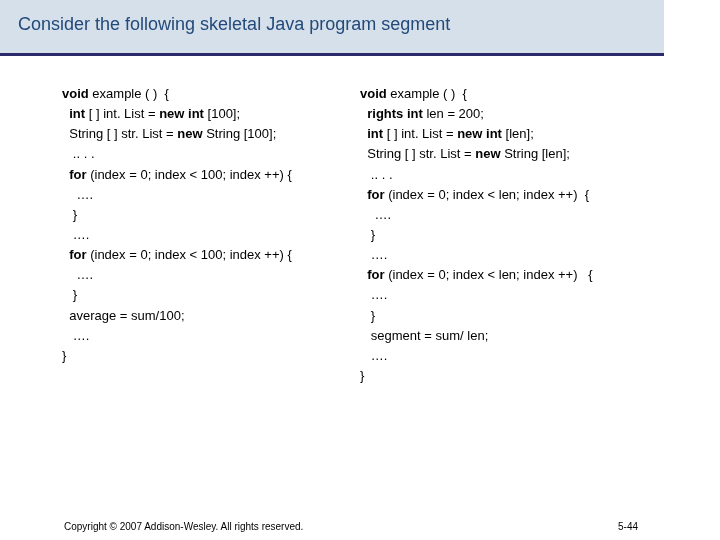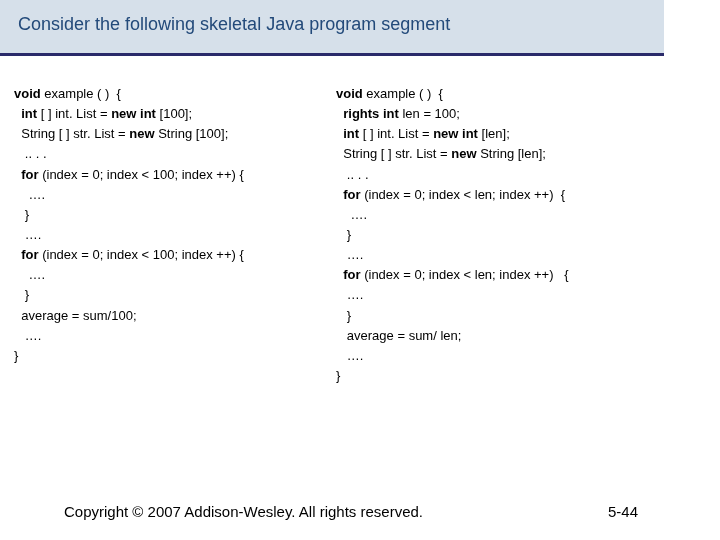--- a/index.html
+++ b/index.html
@@ -25,39 +25,40 @@
   .title {
     color: #234a7a;
     font-size: 18px;
     font-weight: normal;
     margin: 0;
   }
   .content {
     display: flex;
     padding: 28px 14px 0 14px;
     gap: 8px;
+    margin-left: 48px;
   }
   .code-col {
     flex: 1;
     font-size: 13px;
     line-height: 1.55;
     color: #000;
     white-space: pre;
     font-family: Verdana, Geneva, sans-serif;
   }
   .kw { font-weight: bold; }
   .footer {
     position: absolute;
-    bottom: 20px;
+    bottom: 8px;
     left: 0;
     right: 0;
     display: flex;
     justify-content: space-between;
     padding: 0 26px 0 64px;
-    font-size: 15px;
+    font-size: 10px;
     color: #000;
     align-items: center;
   }
 </style>
 </head>
 <body>
 
 <div class="slide">
   <div class="header">
     <h1 class="title">Consider the following skeletal Java program segment</h1>
@@ -73,32 +74,32 @@
 <span>   }</span>
 <span>   …. </span>
 <span class="kw">  for</span><span> (index = 0; index &lt; 100; index ++) {</span>
 <span>    …. </span>
 <span>   }</span>
 <span>  average = sum/100;</span>
 <span>   …. </span>
 <span>}</span></div>
 
     <div class="code-col"><span class="kw">void</span><span> example ( )  {</span>
-<span class="kw">  rights int</span><span> len = 100;</span>
+<span class="kw">  rights int</span><span> len = 200;</span>
 <span class="kw">  int</span><span> [ ] int. List = </span><span class="kw">new int</span><span> [len];</span>
 <span>  String [ ] str. List = </span><span class="kw">new</span><span> String [len];</span>
 <span>   .. . .</span>
 <span class="kw">  for</span><span> (index = 0; index &lt; len; index ++)  {</span>
 <span>    …. </span>
 <span>   }</span>
 <span>   …. </span>
 <span class="kw">  for</span><span> (index = 0; index &lt; len; index ++)   {</span>
 <span>   …. </span>
 <span>   }</span>
-<span>   average = sum/ len;</span>
+<span>   segment = sum/ len;</span>
 <span>   …. </span>
 <span>}</span></div>
   </div>
 
   <div class="footer">
     <span>Copyright © 2007 Addison-Wesley. All rights reserved.</span>
     <span>5-44</span>
   </div>
 </div>
 

